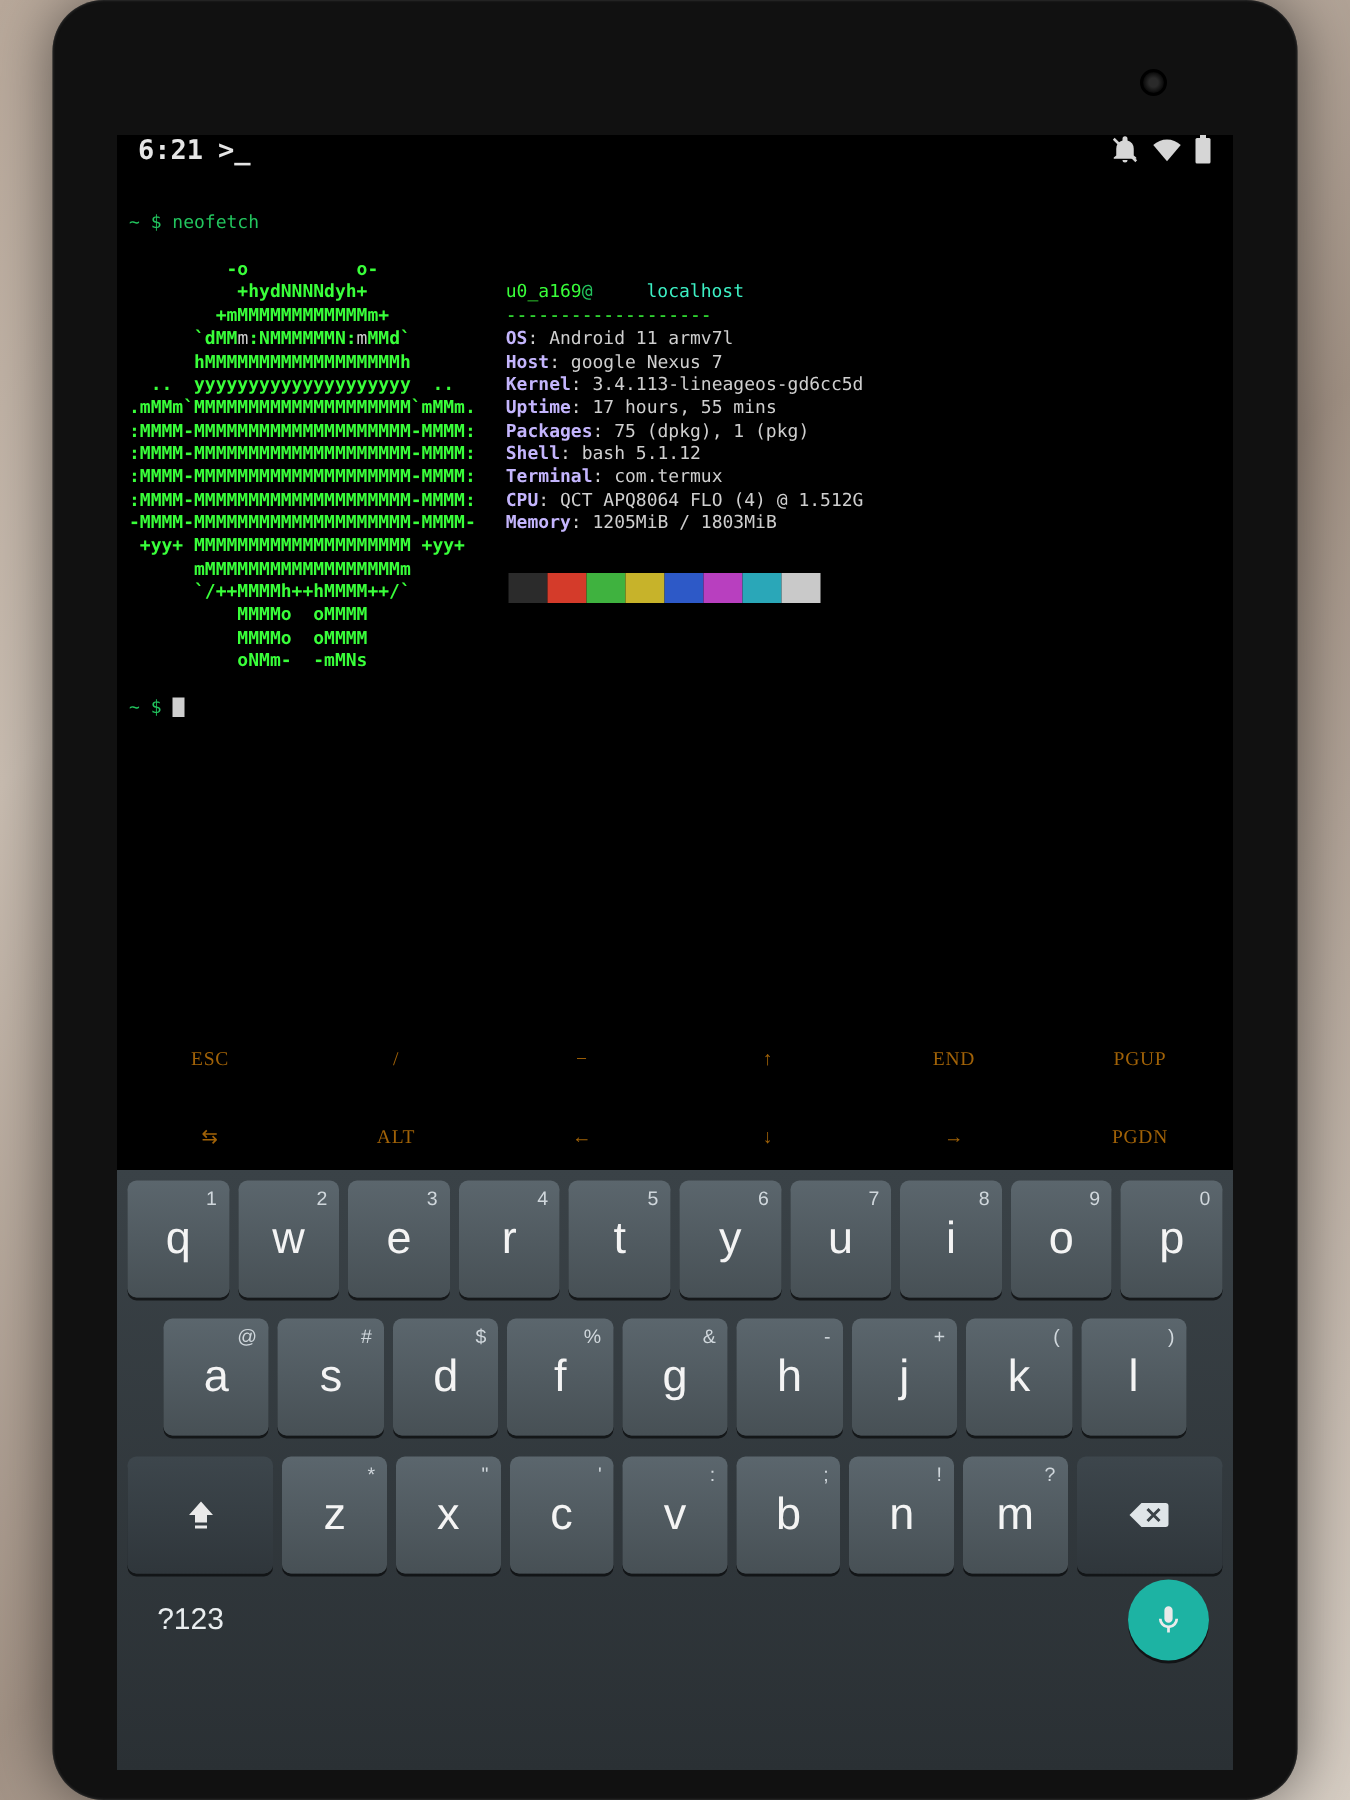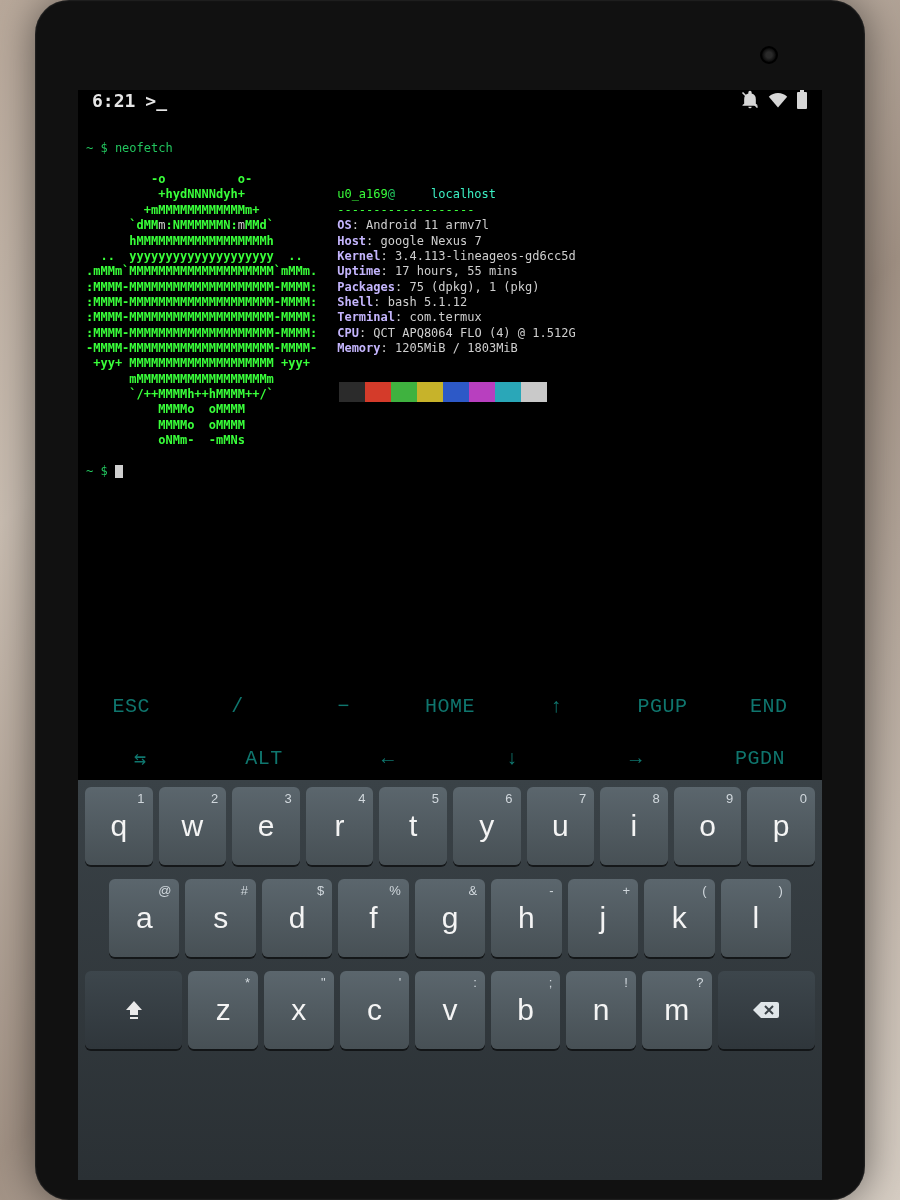--- a/index.html
+++ b/index.html
@@ -60,23 +60,23 @@
   .dash { color:#39ff3a; }
   .palette { display:flex; margin-top:10px; margin-left:2px; }
   .palette span { width:26px; height:20px; display:inline-block; }
   .neo-wrap { display:flex; gap:20px; }
   .ascii { color:#39ff3a; font-weight:700; }
   .ascii .wch { color:#cfcfcf; font-weight:400; }
   
   .extra-keys {
     position:absolute; left:0; width:100%;
     top: 590px;
-    color:#0f766e;
-    font-family: Liberation Mono, monospace;
-    font-size: 20px; font-weight:500; letter-spacing:.5px;
+    color:#a16207;
+    font-family: Liberation Serif, serif;
+    font-size: 13px; font-weight:500; letter-spacing:.5px;
   }
   .extra-keys .krow { display:flex; }
   .extra-keys .k {
     flex:1; height:52px;
     display:flex; align-items:center; justify-content:center;
   }
   
   .keyboard {
     position:absolute; bottom:0; left:0; right:0;
     height: 400px;
@@ -168,24 +168,23 @@
 </div>
 </div>
 <span class="w">~ $ </span><span class="cursor"></span>
       </div>
 
       <div class="extra-keys">
         <div class="krow" id="exrow1">
             <div class="k">ESC</div>
             <div class="k">/</div>
             <div class="k">−</div>
-            <div class="k">HOME</div>
             <div class="k">↑</div>
+            <div class="k">END</div>
             <div class="k">PGUP</div>
-            <div class="k">END</div>
           </div>
         <div class="krow" id="exrow2">
             <div class="k">⇆</div>
             <div class="k">ALT</div>
             <div class="k">←</div>
             <div class="k">↓</div>
             <div class="k">→</div>
             <div class="k">PGDN</div>
           </div>
       </div>
@@ -228,17 +227,25 @@
             <div class="key"><span class="sup">;</span>b</div>
             <div class="key"><span class="sup">!</span>n</div>
             <div class="key"><span class="sup">?</span>m</div>
             <div class="key dark wide">
   <svg width="30" height="24" viewBox="0 0 30 24">
                 <path d="M10 4 2 12l8 8h16a2 2 0 0 0 2-2V6a2 2 0 0 0-2-2z" fill="#dfe5e8"></path>
                 <path d="m14 8 8 8m0-8-8 8" stroke="#3a4247" stroke-width="2" fill="none"></path>
               </svg>
             </div>
           </div>
+        <div class="kbrow krow4" id="kb4">
+          <div class="sym">?123</div>
+          <div class="key fab">
+            <svg width="22" height="22" viewBox="0 0 24 24">
+                <path d="M12 14a3 3 0 0 0 3-3V5a3 3 0 1 0-6 0v6a3 3 0 0 0 3 3zm5-3a5 5 0 0 1-10 0H5a7 7 0 0 0 6 6.9V21h2v-3.1A7 7 0 0 0 19 11z"></path>
+              </svg>
+          </div>
+        </div>
       </div>
 
     </div>
   </div>
 </div>
 
 </body></html>

